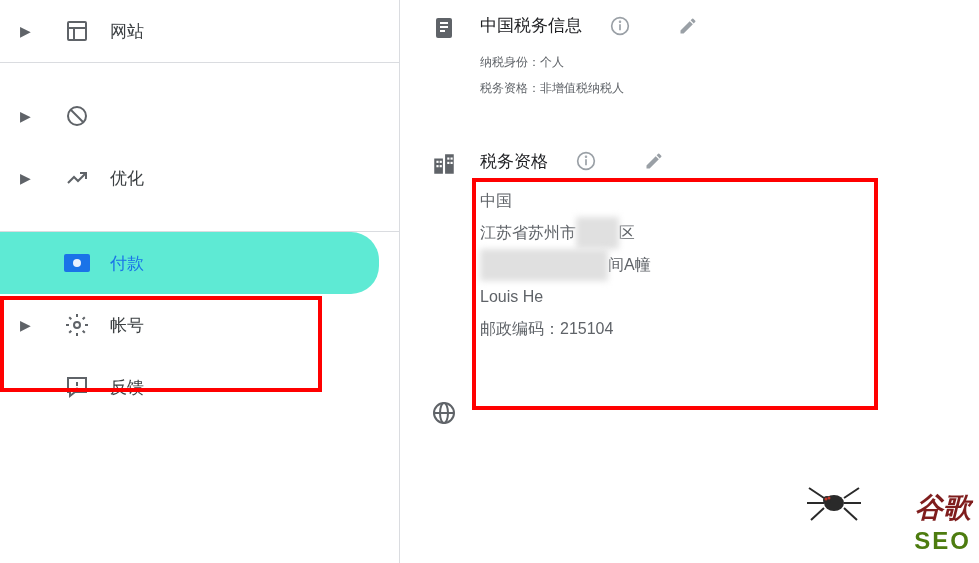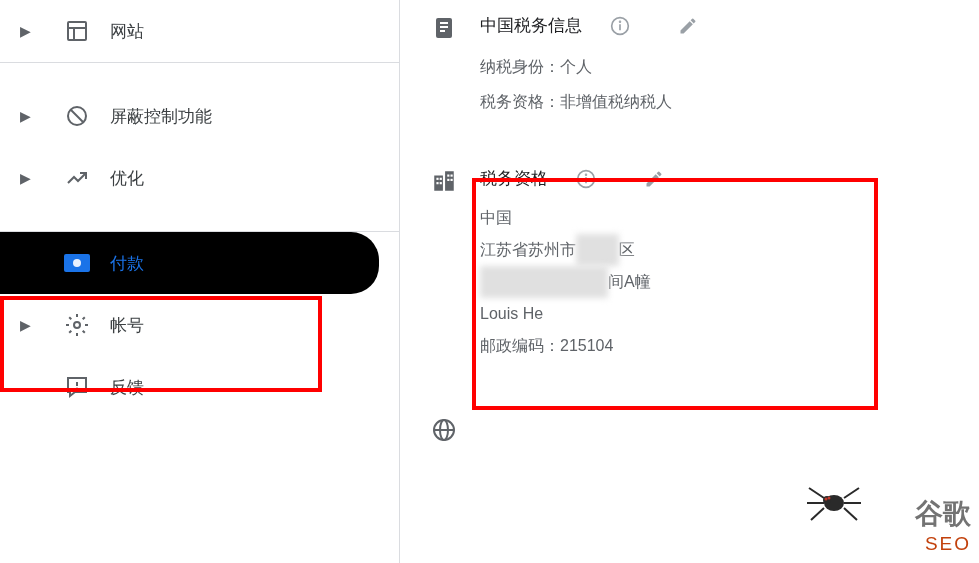--- a/index.html
+++ b/index.html
@@ -1,37 +1,37 @@
 <!DOCTYPE html>
 <html><head>
   <meta charset="utf-8">
   <style>
     * { margin: 0; padding: 0; box-sizing: border-box; }
     body { font-family: 'Microsoft YaHei', Arial, sans-serif; background: #fff; display: flex; width: 979px; height: 563px; overflow: hidden; }
     .sidebar { width: 400px; border-right: 1px solid #dadce0; background: #fff; display: flex; flex-direction: column; }
     .nav-item { display: flex; align-items: center; padding: 18px 20px; color: #3c4043; font-size: 17px; cursor: pointer; gap: 20px; }
-    .nav-item.active { background: #000000; color: #1a73e8; border-top-right-radius: 28px; border-bottom-right-radius: 28px; margin-right: 20px; }
+    .nav-item.active { background: #5eead4; color: #1a73e8; border-top-right-radius: 28px; border-bottom-right-radius: 28px; margin-right: 20px; }
     .nav-item.active .icon { color: #1a73e8; }
     .nav-item .chevron { width: 24px; color: #5f6368; font-size: 14px; }
     .nav-item .icon { width: 26px; height: 26px; display: inline-flex; align-items: center; justify-content: center; color: #5f6368; }
     .divider { border: none; border-top: 1px solid #dadce0; margin: 0; }
     .redbox { position: absolute; border: 4px solid #ff0000; pointer-events: none; }
     .main { flex: 1; padding: 0 30px; position: relative; }
     .section { display: flex; gap: 22px; padding: 14px 0; }
     .section-icon { width: 28px; height: 28px; color: #5f6368; display: flex; align-items: center; justify-content: center; flex-shrink: 0; }
     .section-content { flex: 1; }
     .section-header { display: flex; align-items: center; gap: 28px; margin-bottom: 12px; }
     .section-title { font-size: 17px; color: #202124; font-weight: 500; }
     .info-icon, .edit-icon { color: #9aa0a6; cursor: pointer; display: inline-flex; }
-    .detail-row { color: #5f6368; font-size: 16px; line-height: 2.2; }
+    .detail-row { color: #5f6368; font-size: 12px; line-height: 2.2; }
     .detail-multi { color: #5f6368; font-size: 16px; line-height: 2; }
     .censored { display: inline-block; background: #e0e0e0; filter: blur(3px); color: transparent; }
     .watermark { position: absolute; bottom: 8px; right: 8px; text-align: right; }
-    .watermark .cn { color: #737373; font-size: 28px; font-weight: bold; }
-    .watermark .seo { color: #c2410c; font-size: 19px; font-weight: normal; letter-spacing: 2px; }
+    .watermark .cn { color: #7f1d1d; font-size: 28px; font-weight: bold; font-style: italic; }
+    .watermark .seo { color: #4d7c0f; font-size: 24px; font-weight: bold; letter-spacing: 2px; }
     .spider { width: 70px; height: 50px; position: absolute; bottom: 35px; right: 110px; }
     svg { display: block; }
   </style>
 </head>
 <body>
 
 <div class="sidebar">
   <div class="nav-item">
     <span class="chevron">▶</span>
     <span class="icon">
@@ -46,21 +46,20 @@
   <hr class="divider">
   <div style="height:22px"></div>
   <div class="nav-item">
     <span class="chevron">▶</span>
     <span class="icon">
       <svg width="24" height="24" viewBox="0 0 24 24" fill="none" stroke="currentColor" stroke-width="2">
           <circle cx="12" cy="12" r="9"></circle>
           <line x1="6" y1="6" x2="18" y2="18"></line>
         </svg>
     </span>
-    <span>屏蔽控制功能</span>
   </div>
   <div class="nav-item">
     <span class="chevron">▶</span>
     <span class="icon">
       <svg width="24" height="24" viewBox="0 0 24 24" fill="none" stroke="currentColor" stroke-width="2">
           <polyline points="3,17 9,11 13,15 21,7"></polyline>
           <polyline points="15,7 21,7 21,13"></polyline>
         </svg>
     </span>
     <span>优化</span>

